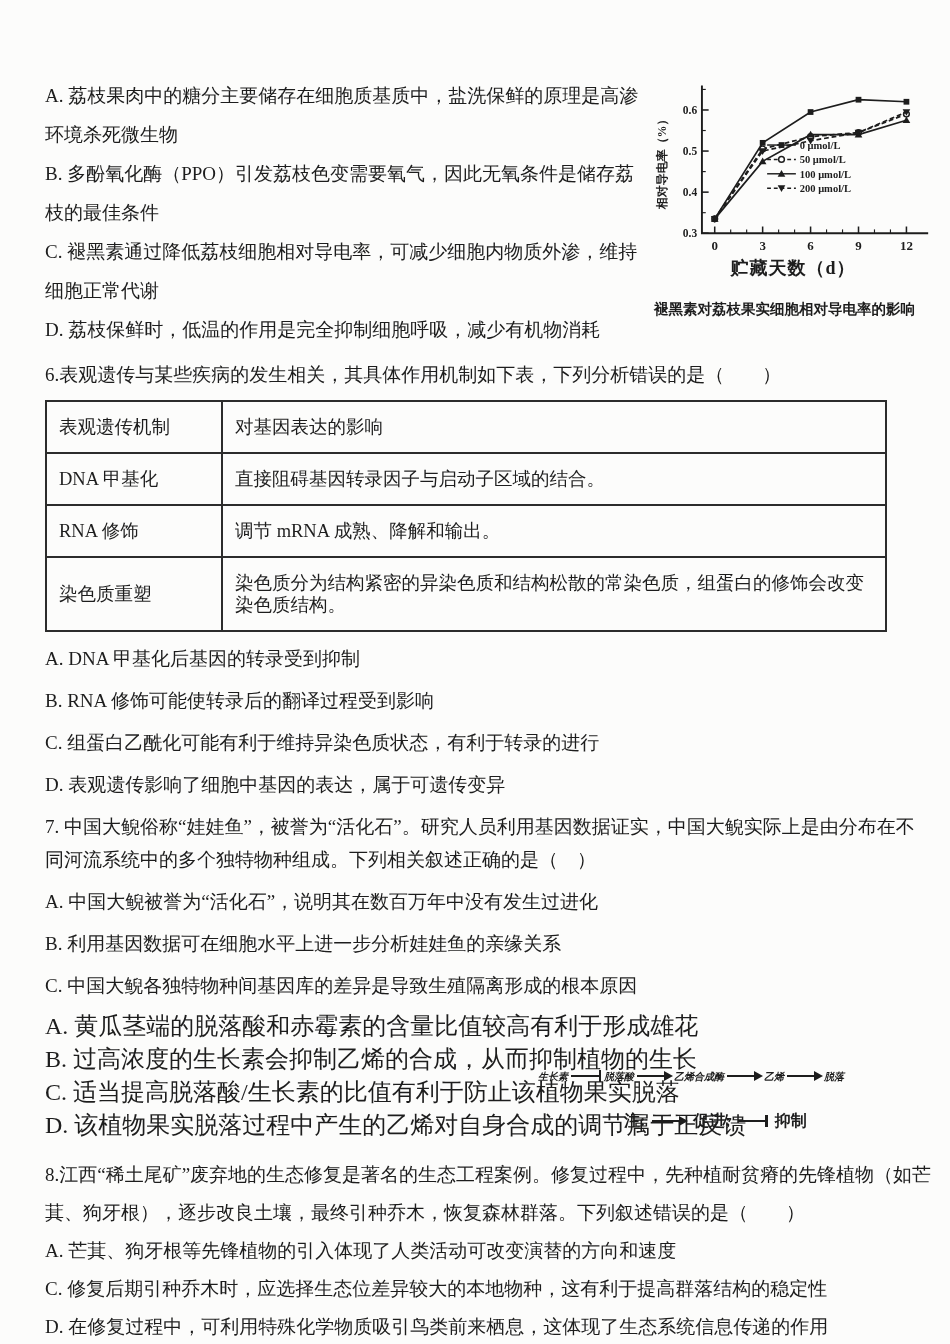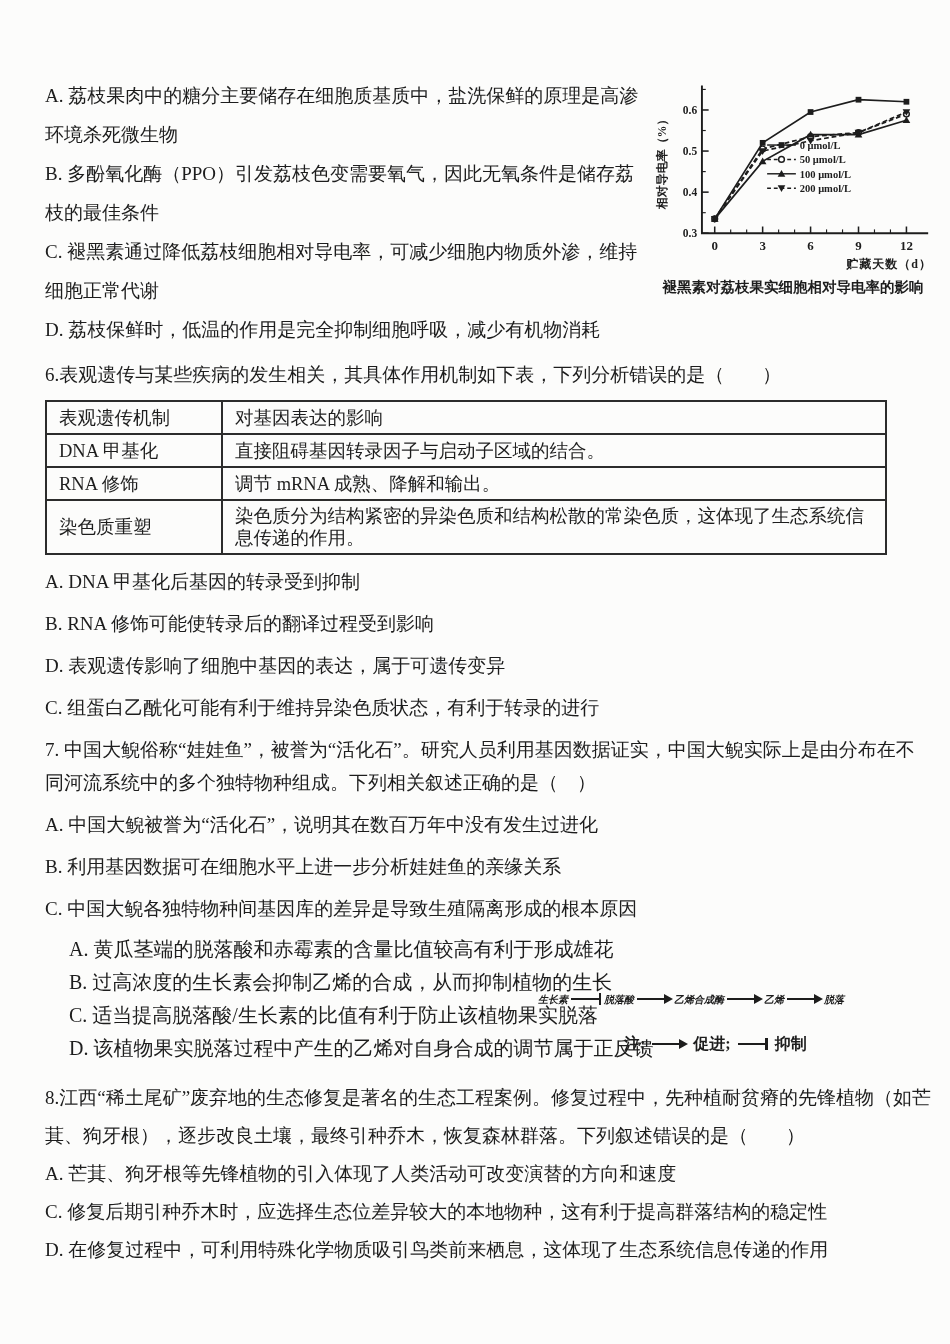--- a/index.html
+++ b/index.html
@@ -7,31 +7,31 @@
     width:950px;height:1344px;
     background:#fcfcfb;color:#1d1d1d;
     font-family:"Liberation Serif","DejaVu Serif",serif;
     overflow:hidden;
   }
   .page{box-sizing:border-box;width:950px;height:1344px;padding:76px 18px 0 45px;}
   p{margin:0;}
   .ln39{font-size:19px;line-height:39px;}
   .ln33{font-size:19px;line-height:33px;margin-top:9px;}
   .ln38{font-size:19px;line-height:38px;}
-  .ln18{font-size:20px;line-height:33px;margin-left:24px;}
+  .ln18{font-size:24px;line-height:33px;}
 
   
   .chart-box{float:right;width:278px;margin:4px 0 4px 8px;}
   .chart-box svg{display:block;width:278px;height:178px;}
-  .chart-xlabel{font-size:12px;font-weight:bold;text-align:right;margin-top:-2px;letter-spacing:1px;}
-  .chart-caption{font-size:14.5px;font-weight:bold;text-align:center;white-space:nowrap;margin-top:5px;}
+  .chart-xlabel{font-size:18px;font-weight:bold;text-align:center;margin-top:-2px;letter-spacing:1px;}
+  .chart-caption{font-size:14.5px;font-weight:bold;text-align:left;white-space:nowrap;margin-top:20px;}
 
   
   table.mech{border-collapse:collapse;width:842px;margin:9px 0 10px 0;}
-  table.mech td{border:2px solid #2c2c2c;font-size:18.5px;line-height:22px;padding:4px 12px;vertical-align:middle;}
+  table.mech td{border:2px solid #2c2c2c;font-size:18.5px;line-height:22px;padding:14px 12px;vertical-align:middle;}
   table.mech td.c0{width:150px;}
   table.mech tr{height:33px;}
 
   
   .q8{position:relative;}
   .diagram-box{position:absolute;top:60px;right:6px;width:388px;font-weight:bold;}
   .flow{white-space:nowrap;font-size:10px;font-style:italic;}
   .flow .node{vertical-align:middle;}
   .arr{display:inline-block;vertical-align:middle;position:relative;height:2px;background:#1d1d1d;width:30px;margin:0 3px 3px 3px;}
   .arr.w34{width:34px;}
@@ -157,28 +157,28 @@
           <tr>
             <td class="c0">DNA 甲基化</td>
             <td>直接阻碍基因转录因子与启动子区域的结合。</td>
           </tr>
           <tr>
             <td class="c0">RNA 修饰</td>
             <td>调节 mRNA 成熟、降解和输出。</td>
           </tr>
           <tr>
             <td class="c0">染色质重塑</td>
-            <td>染色质分为结构紧密的异染色质和结构松散的常染色质，这体现了生态系统信息传递的作用。</td>
+            <td>染色质分为结构紧密的异染色质和结构松散的常染色质，组蛋白的修饰会改变染色质结构。</td>
           </tr>
         </tbody>
       </table>
     <p class="ln33">A. DNA 甲基化后基因的转录受到抑制</p>
     <p class="ln33">B. RNA 修饰可能使转录后的翻译过程受到影响</p>
+    <p class="ln33">C. 组蛋白乙酰化可能有利于维持异染色质状态，有利于转录的进行</p>
     <p class="ln33">D. 表观遗传影响了细胞中基因的表达，属于可遗传变异</p>
-    <p class="ln33">C. 组蛋白乙酰化可能有利于维持异染色质状态，有利于转录的进行</p>
   </div>
 
   <div class="q7">
     <p class="ln33">7. 中国大鲵俗称“娃娃鱼”，被誉为“活化石”。研究人员利用基因数据证实，中国大鲵实际上是由分布在不同河流系统中的多个独特物种组成。下列相关叙述正确的是（　）</p>
     <p class="ln33">A. 中国大鲵被誉为“活化石”，说明其在数百万年中没有发生过进化</p>
     <p class="ln33">B. 利用基因数据可在细胞水平上进一步分析娃娃鱼的亲缘关系</p>
     <p class="ln33">C. 中国大鲵各独特物种间基因库的差异是导致生殖隔离形成的根本原因</p>
   </div>
 
   <div class="q8">

